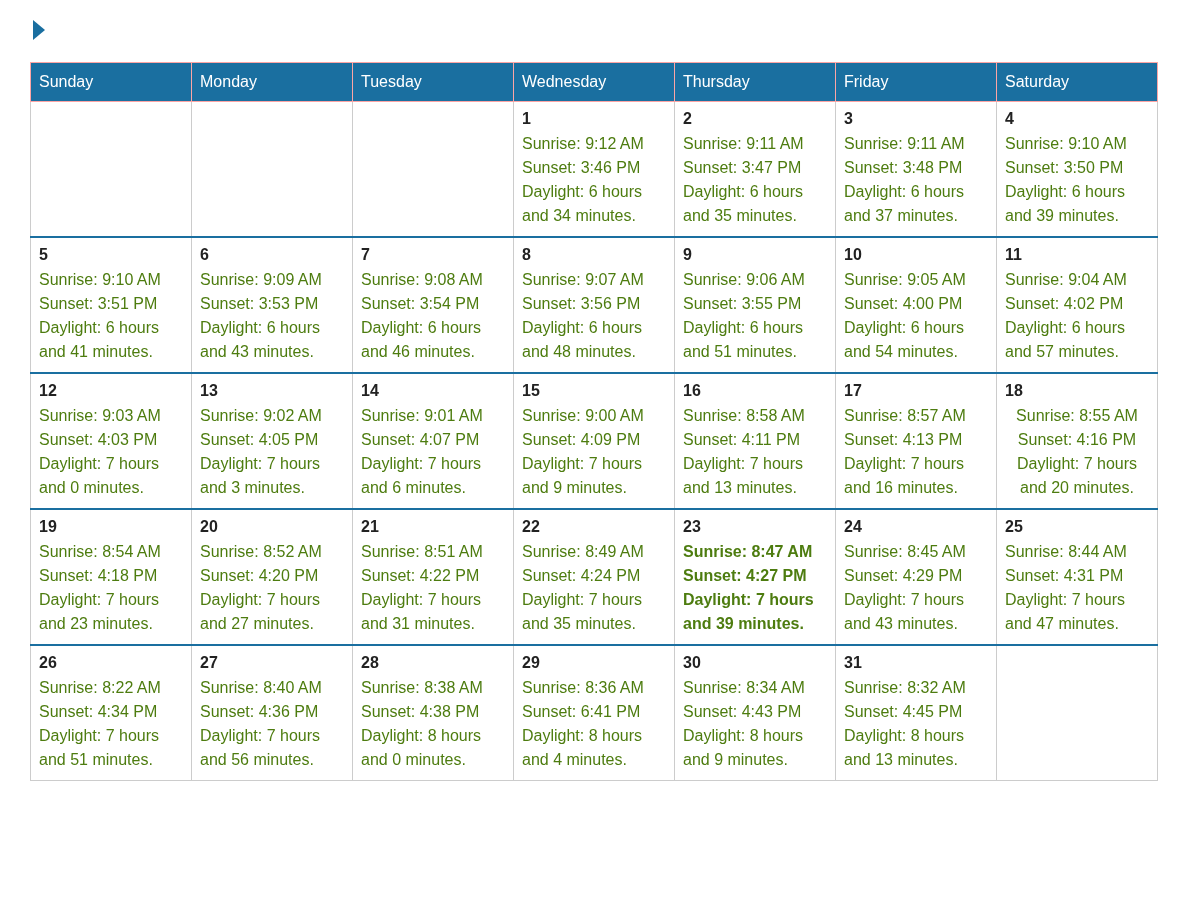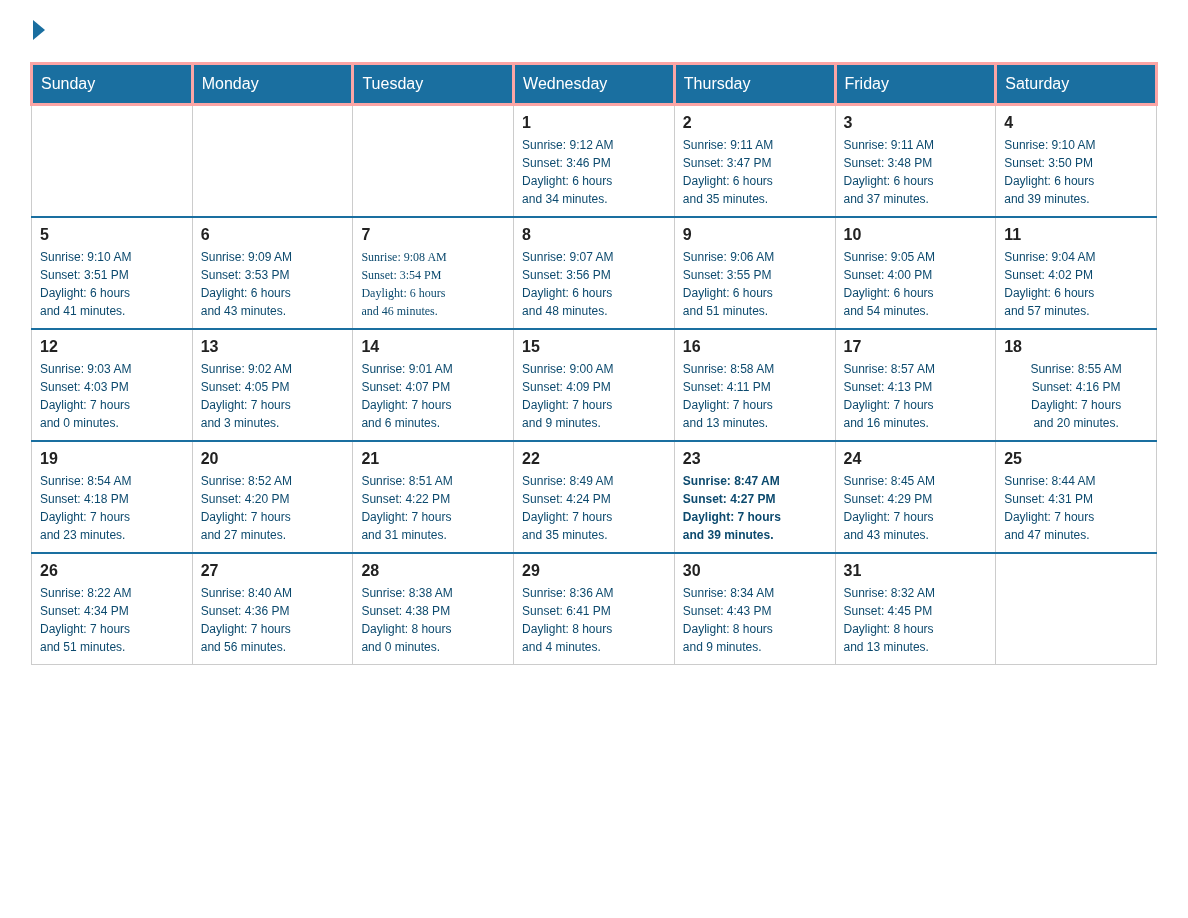--- a/index.html
+++ b/index.html
@@ -38,39 +38,39 @@
       width: 100%;
       border-collapse: collapse;
     }
     .calendar th {
       background-color: #1a6fa0;
       color: white;
       padding: 10px 8px;
       text-align: left;
       font-size: 16px;
       font-weight: normal;
-      border: 3px solid #fca5a5;
+      border: 1px solid #fca5a5;
     }
     .calendar td {
       border: 1px solid #ccc;
       vertical-align: top;
       padding: 8px;
       width: calc(100% / 7);
       min-height: 110px;
       height: 110px;
     }
     .day-number {
       font-size: 16px;
       font-weight: bold;
       color: #222;
       margin-bottom: 4px;
     }
     .day-info {
-      font-size: 12px;
-      color: #0c4a6e;
+      font-size: 16px;
+      color: #4d7c0f;
       line-height: 1.5;
     }
     .empty-cell {
       background: #fff;
     }
     .calendar tr td {
       border-top: 2px solid #1a6fa0;
     }
     .calendar tr:first-child td {
       border-top: 1px solid #ccc;
@@ -177,21 +177,21 @@
         </td>
         <td>
           <div class="day-number">6</div>
           <div class="day-info" style="white-space: pre-line;">Sunrise: 9:09 AM
 Sunset: 3:53 PM
 Daylight: 6 hours
 and 43 minutes.</div>
         </td>
         <td>
           <div class="day-number">7</div>
-          <div class="day-info" style="white-space: pre-line; font-family: Liberation Serif, serif;">Sunrise: 9:08 AM
+          <div class="day-info" style="white-space: pre-line;">Sunrise: 9:08 AM
 Sunset: 3:54 PM
 Daylight: 6 hours
 and 46 minutes.</div>
         </td>
         <td>
           <div class="day-number">8</div>
           <div class="day-info" style="white-space: pre-line;">Sunrise: 9:07 AM
 Sunset: 3:56 PM
 Daylight: 6 hours
 and 48 minutes.</div>

